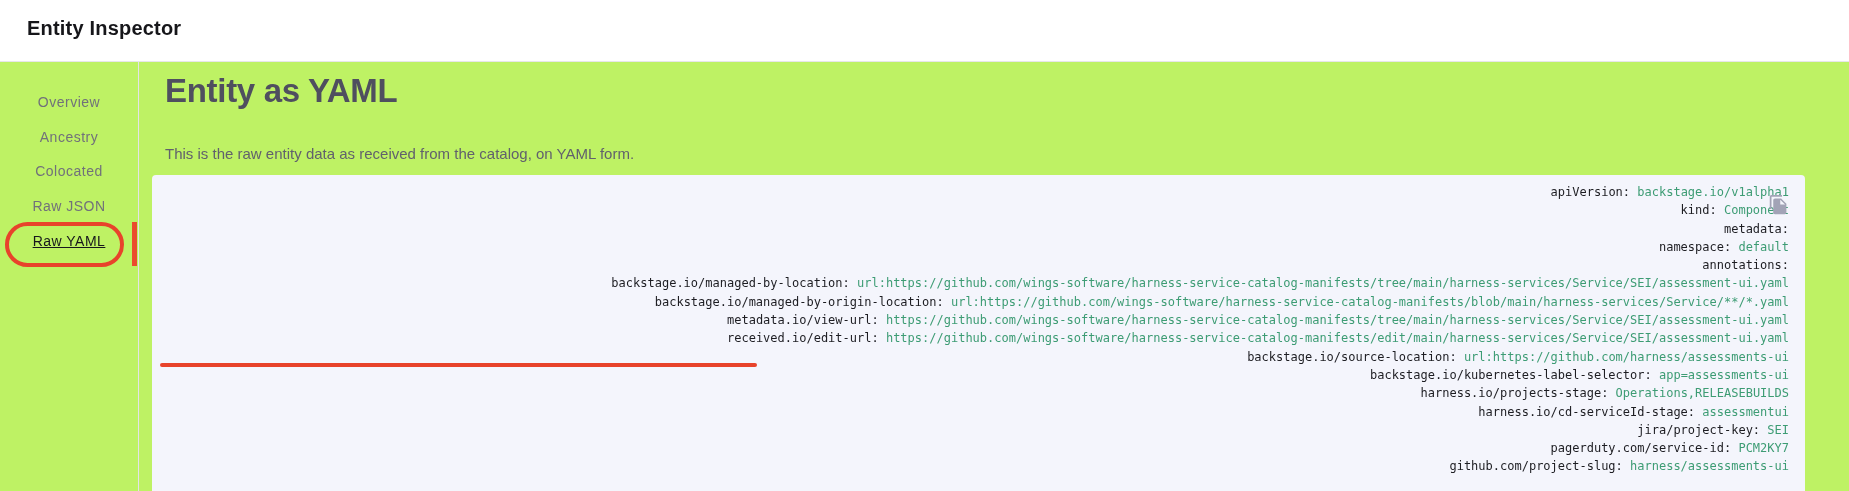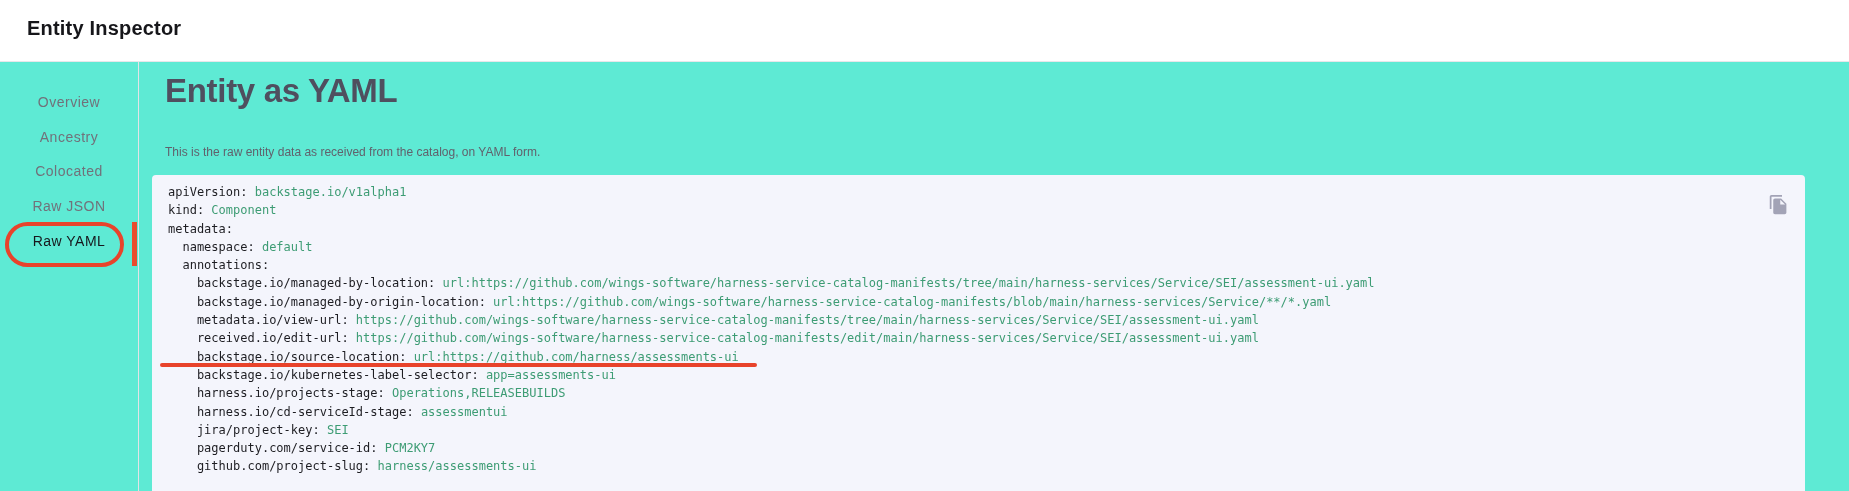--- a/index.html
+++ b/index.html
@@ -1,37 +1,37 @@
 <!DOCTYPE html>
 <html><head>
 <meta charset="utf-8">
 <style>
   * { margin:0; padding:0; box-sizing:border-box; }
   html,body { background:#fff; }
   #page {
     position:relative; width:1849px; height:491px; overflow:hidden;
-    background:#5eead4; font-family:"Liberation Sans", sans-serif;
+    background:#bef264; font-family:"Liberation Sans", sans-serif;text-align:right;
   }
   
   #dialog-header {
     position:absolute; left:0; top:0; width:1849px; height:62px;
     background:#fff; border-bottom:1px solid #e7e7ea;
   }
   #dialog-title {
     position:absolute; left:27px; top:17px;
     font-size:20px; font-weight:700; color:#16161a; letter-spacing:.2px;
   }
   
   #sidebar { position:absolute; left:0; top:85px; width:138px; }
   .tab {
     height:34.6px; display:flex; align-items:center; justify-content:center;
     font-size:14px; letter-spacing:.5px; color:#71717a; cursor:pointer;
     white-space:nowrap;
   }
-  .tab.selected { color:#17171c; font-weight:500; }
+  .tab.selected { color:#17171c; font-weight:500;text-decoration:underline; }
   #content-divider {
     position:absolute; left:138px; top:62px; width:1px; height:429px; background:#e3e3e7;
   }
   #active-tab-indicator {
     position:absolute; left:132px; top:222px; width:5px; height:44px; background:#ea4b2d;
   }
   
   #annotation-circle {
     position:absolute; left:5px; top:222px; width:119px; height:45px;
     border:4px solid #e8432b; border-radius:24px;
@@ -40,21 +40,21 @@
     position:absolute; left:160px; top:363px; width:597px; height:4px;
     background:#e8432b; border-radius:2px;
   }
   
   #page-title {
     position:absolute; left:165px; top:72px;
     font-size:33px; font-weight:700; color:#4f4f5f; letter-spacing:-.3px;
   }
   #page-subtitle {
     position:absolute; left:165px; top:145px;
-    font-size:12px; color:#61616c;
+    font-size:15px; color:#61616c;
   }
   
   #yaml-code-block {
     position:absolute; left:152px; top:175px; width:1653px; height:316px;
     background:#f4f5fc; border-radius:4px 4px 0 0;
     padding:8px 16px; overflow:hidden;
   }
   .code-line {
     font-family:"DejaVu Sans Mono","Liberation Mono",monospace;
     font-size:12px; line-height:18.3px; white-space:pre; color:#1d1d22;

